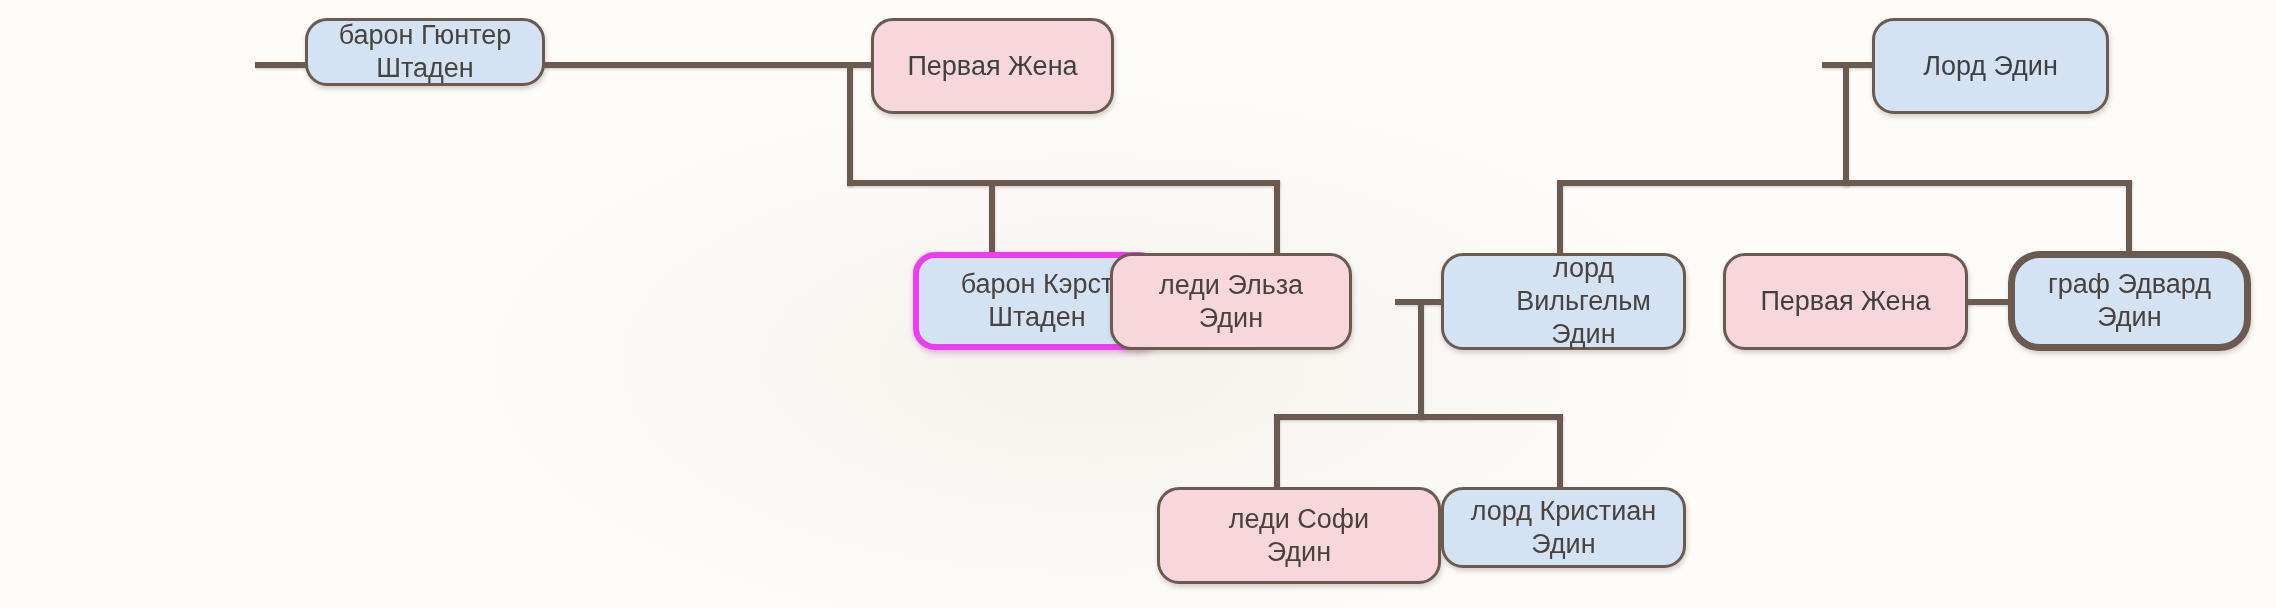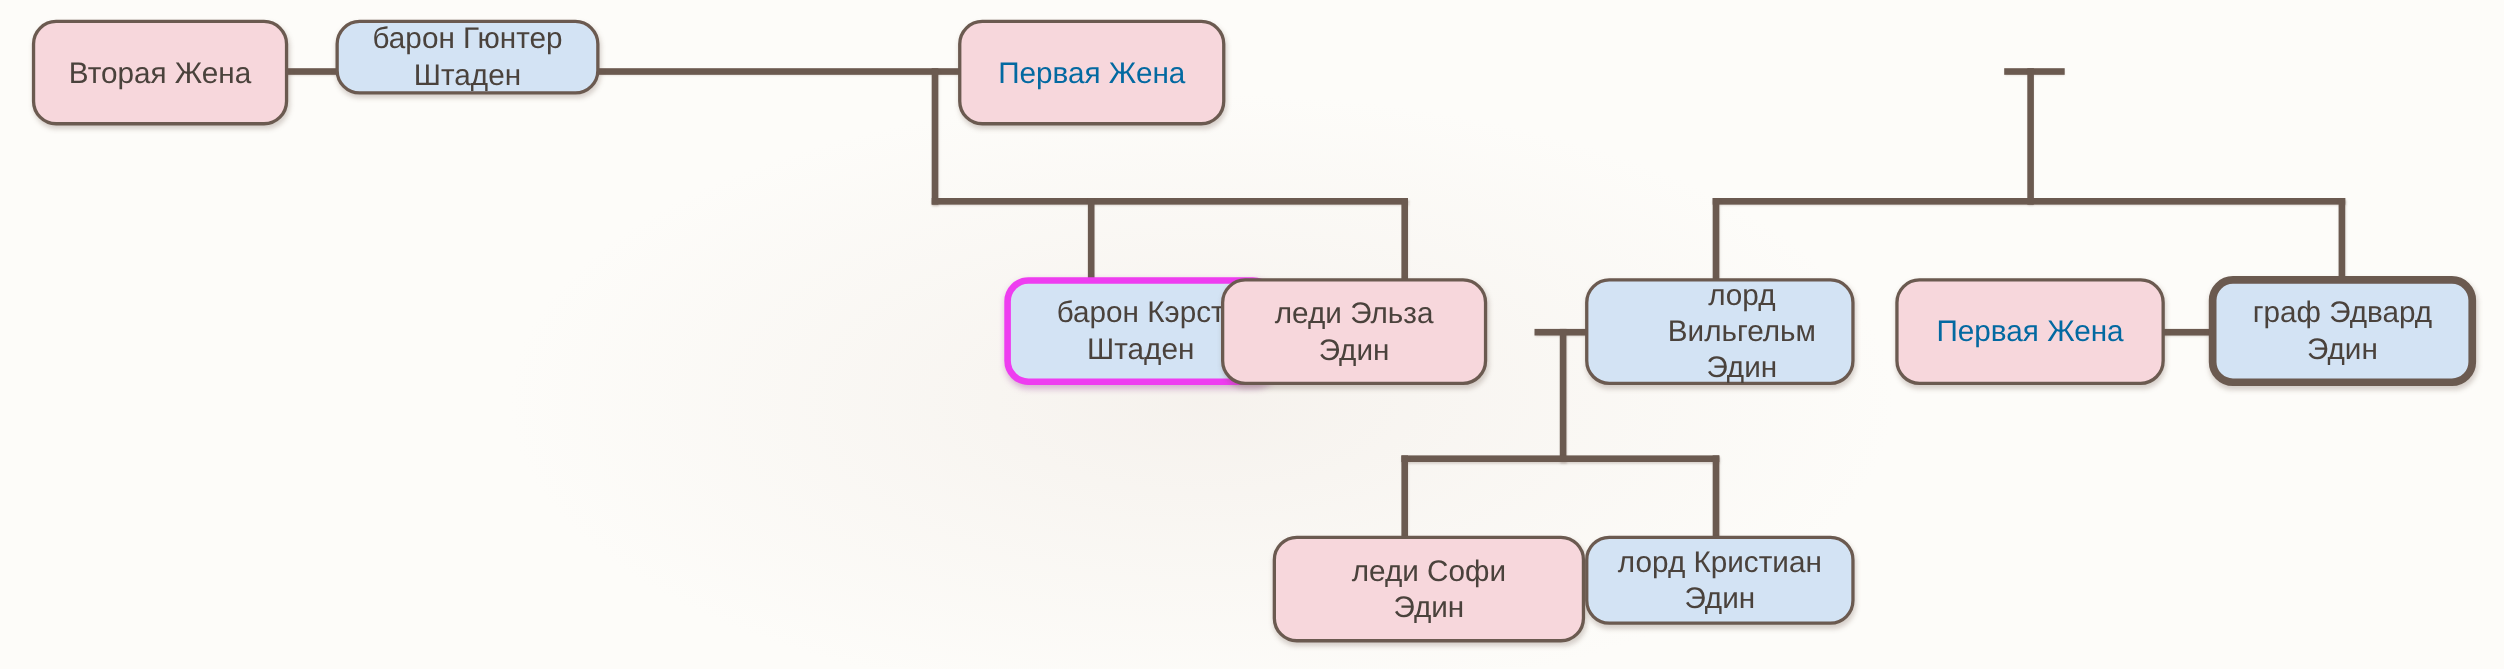--- a/index.html
+++ b/index.html
@@ -30,21 +30,21 @@
     text-align: center;
     font-size: 27px;
     line-height: 1.22;
     color: #4a423c;
     white-space: pre-line;
     box-shadow: 1px 3px 5px rgba(110, 90, 80, 0.28);
     cursor: pointer;
   }
   .node.female { background: #f7d7dc; }
   .node.male   { background: #d3e3f4; }
-  .node.deceased { color: #0369a1; }
+  .node.deceased { color: #404040; }
   .node.selected {
     border: 6px solid #ee3df0;
     box-shadow: 1px 3px 6px rgba(150, 60, 150, 0.35);
     margin-left: 42px;
   }
   .node.focused {
     border: 7px solid #6b5a50;
   }
   .line {
     position: absolute;
@@ -71,55 +71,55 @@
   <div class="line" style="left:1843px; top:62px; width:6px; height:124px;"></div>
   <div class="line" style="left:1557px; top:180px; width:575px; height:6px;"></div>
   <div class="line" style="left:1557px; top:180px; width:6px; height:75px;"></div>
   <div class="line" style="left:2126px; top:180px; width:6px; height:75px;"></div>
 
   <div class="line" style="left:1418px; top:299px; width:6px; height:121px;"></div>
   <div class="line" style="left:1274px; top:414px; width:289px; height:6px;"></div>
   <div class="line" style="left:1274px; top:414px; width:6px; height:75px;"></div>
   <div class="line" style="left:1557px; top:414px; width:6px; height:75px;"></div>
 
-  <div class="node female" style="left:29px; top:18px; width:233px; height:96px;">
-    <span>Вторая Жена</span>
-  </div>
 
   <div class="node male" style="left:305px; top:18px; width:240px; height:68px;">
     <span>барон Гюнтер
 Штаден</span>
   </div>
 
   <div class="node female deceased" style="left:871px; top:18px; width:243px; height:96px;">
     <span>Первая Жена</span>
   </div>
 
 
+  <div class="node male deceased" style="left:1872px; top:18px; width:237px; height:96px;">
+    <span>Лорд Эдин</span>
+  </div>
 
   <div class="node male selected" style="left:871px; top:252px; width:248px; height:98px;">
     <span>барон Кэрст
 Штаден</span>
   </div>
 
   <div class="node female" style="left:1110px; top:253px; width:242px; height:97px;">
     <span>леди Эльза
 Эдин</span>
   </div>
 
   <div class="node male" style="left:1441px; top:253px; width:245px; height:97px;padding-left:40px;">
     <span>лорд Вильгельм
 Эдин</span>
   </div>
 
   <div class="node female deceased" style="left:1723px; top:253px; width:245px; height:97px;">
     <span>Первая Жена</span>
   </div>
 
-  <div class="node male focused" style="left:2008px; top:251px; width:243px; height:100px;">
+  <div class="node male focused" style="left:2008px; top:251px; width:243px; height:100px;border-radius:32px;">
     <span>граф Эдвард
 Эдин</span>
   </div>
 
   <div class="node female" style="left:1157px; top:487px; width:284px; height:97px;">
     <span>леди Софи
 Эдин</span>
   </div>
 
   <div class="node male" style="left:1441px; top:487px; width:245px; height:81px;">

